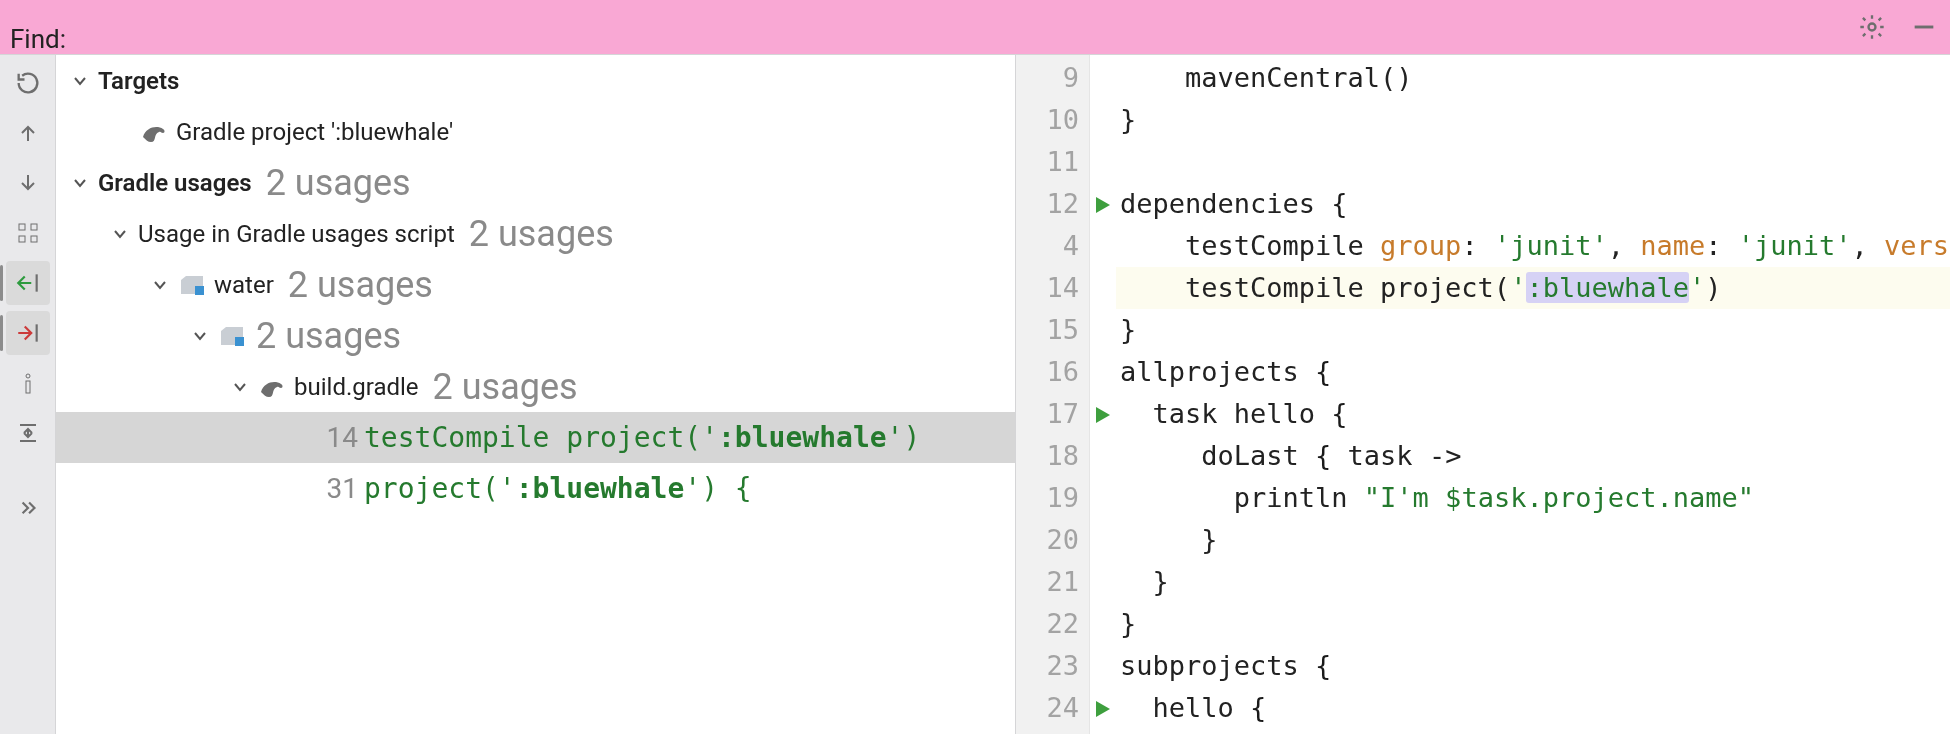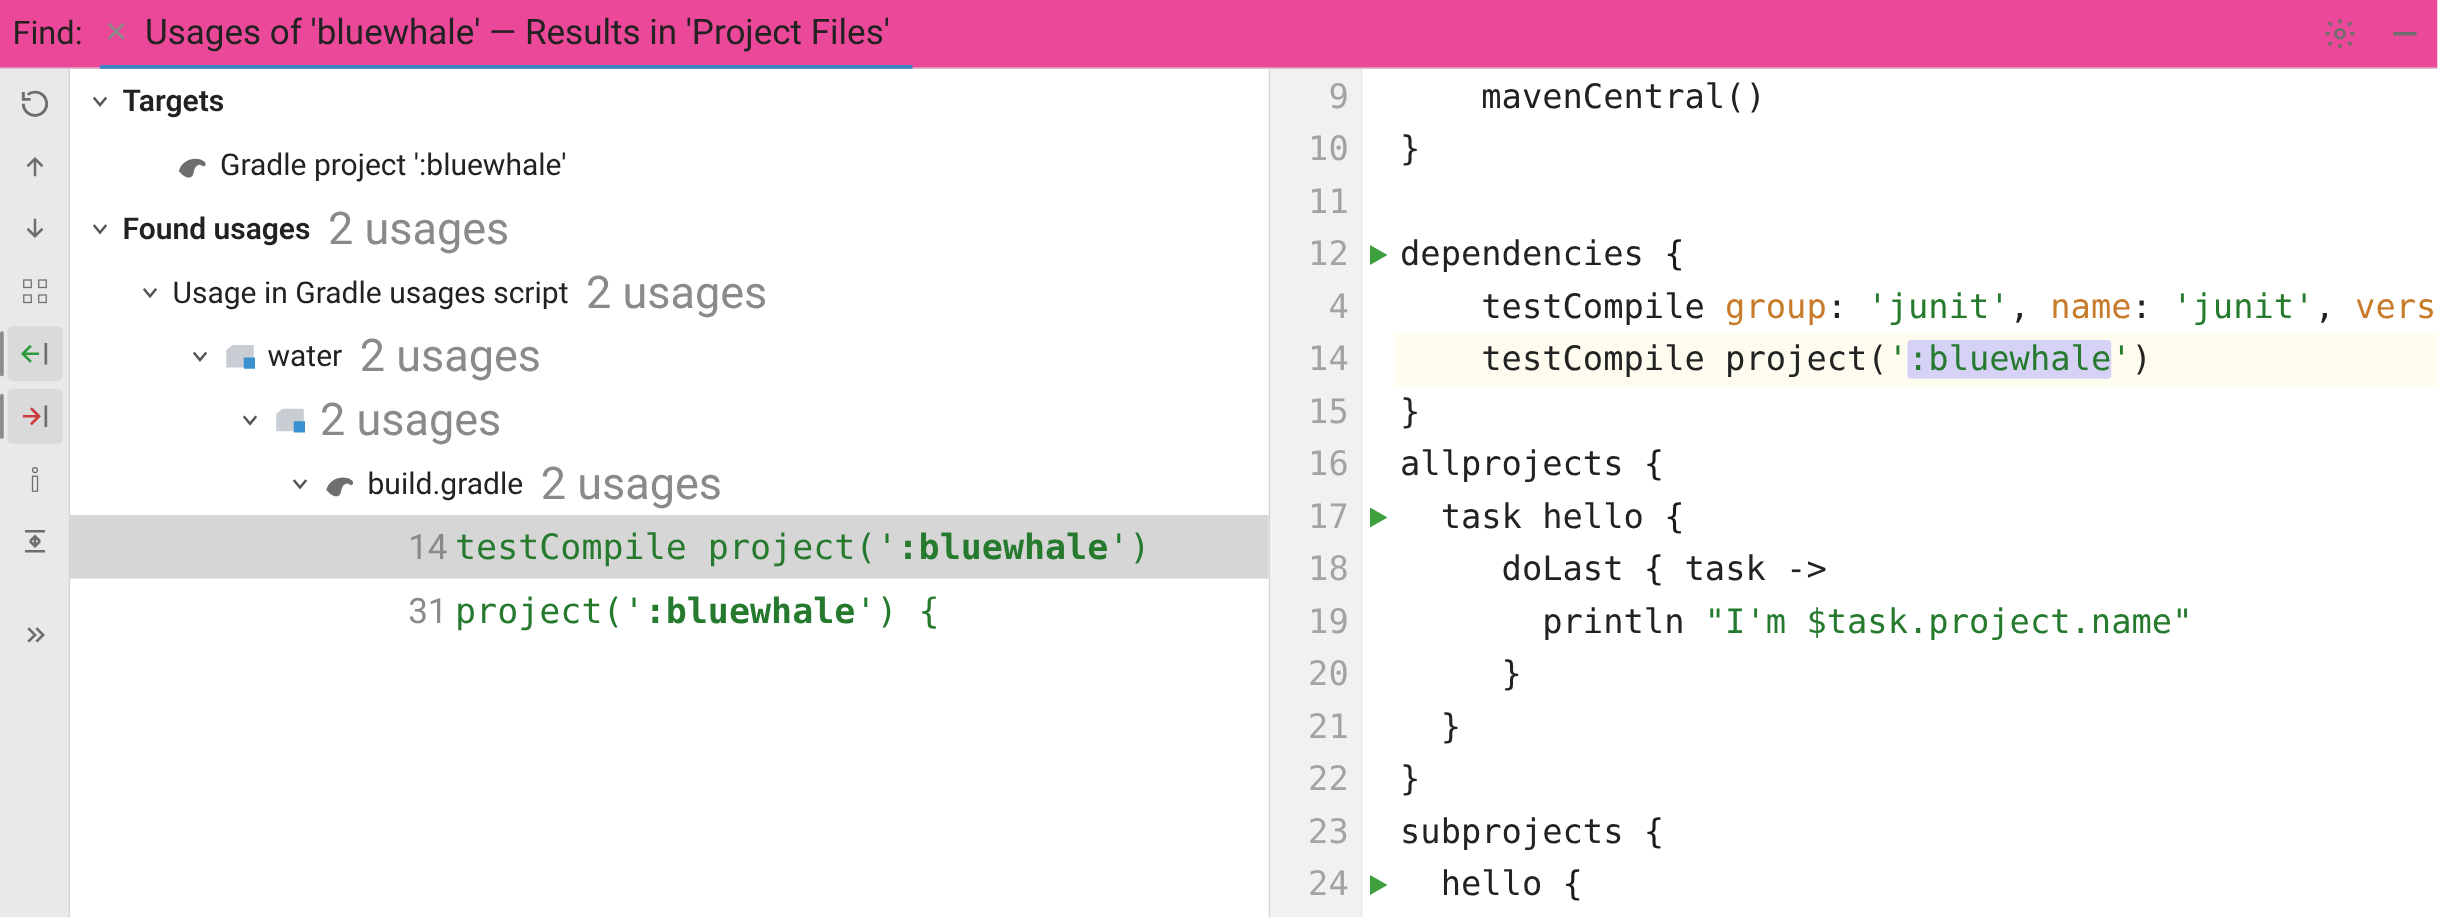--- a/index.html
+++ b/index.html
@@ -1,20 +1,20 @@
 <!DOCTYPE html>
 <html><head>
 <meta charset="utf-8">
 <style>
 * { margin:0; padding:0; box-sizing:border-box; }
 html,body { width:1950px; height:734px; font-family:-apple-system,BlinkMacSystemFont,"Segoe UI",Roboto,sans-serif; font-size:26px; color:#222; overflow:hidden; }
 .root { display:flex; flex-direction:column; width:1950px; height:734px; background:#fff; }
 
 
-.hdr { display:flex; align-items:center; height:55px; background:#ec4899; border-bottom:1px solid #d5d5d7; position:relative; }
+.hdr { display:flex; align-items:flex-end; height:55px; background:#f9a8d4; border-bottom:1px solid #d5d5d7; position:relative; }
 .hdr .find-label { padding:0 14px 0 10px; color:#222; font-size:26px; }
 .hdr .tab { display:flex; align-items:center; gap:14px; height:55px; padding:0 18px 0 4px; position:relative; }
 .hdr .tab.active { border-bottom:3px solid #3b7fc4; }
 .hdr .tab .close { color:#7a7a7a; font-size:24px; cursor:pointer; }
 .hdr .tab .title { color:#222; font-size:28px; }
 .hdr .spacer { flex:1; }
 .hdr .iconbtn { width:52px; height:55px; display:flex; align-items:center; justify-content:center; cursor:pointer; }
 .hdr .iconbtn svg { stroke:#6e6e6e; fill:none; }
 
 
@@ -57,28 +57,20 @@
 .str { color:#257a2e; }
 .sym { color:#1a1a1a; }
 .findhl { background:#d6d2f5; border-radius:3px; }
 </style>
 </head>
 <body>
 <div class="root">
 
 <div class="hdr">
   <div class="find-label">Find:</div>
-  <div class="tab active">
-    <span class="close">
-      <svg width="18" height="18" viewBox="0 0 18 18">
-            <path d="M3 3 L15 15 M15 3 L3 15" stroke="#8a8a8a" stroke-width="2"></path>
-          </svg>
-    </span>
-    <span class="title">Usages of 'bluewhale' — Results in 'Project Files'</span>
-  </div>
   <div class="spacer"></div>
   <div class="iconbtn">
     <svg width="28" height="28" viewBox="0 0 24 24">
           <circle cx="12" cy="12" r="3" stroke-width="2"></circle>
           <path d="M12 2v3M12 19v3M4.2 4.2l2.1 2.1M17.7 17.7l2.1 2.1M2 12h3M19 12h3M4.2 19.8l2.1-2.1M17.7 6.3l2.1-2.1" stroke-width="2"></path>
         </svg>
   </div>
   <div class="iconbtn">
     <svg width="28" height="28" viewBox="0 0 24 24">
           <path d="M4 12h16" stroke-width="2.5"></path>
@@ -165,21 +157,21 @@
       <span class="tlabel">Gradle project ':bluewhale'</span>
     </div>
 
     <div class="trow">
       <span class="ind" style="width:0px"></span>
       <span class="chev">
             <svg width="18" height="18" viewBox="0 0 18 18">
               <path d="M4 6l5 6 5-6" stroke-width="2"></path>
             </svg>
           </span>
-      <span class="tlabel tbold">Found usages</span>
+      <span class="tlabel tbold">Gradle usages</span>
       <span class="tcount">2 usages</span>
     </div>
 
     <div class="trow">
       <span class="ind" style="width:40px"></span>
       <span class="chev">
             <svg width="18" height="18" viewBox="0 0 18 18">
               <path d="M4 6l5 6 5-6" stroke-width="2"></path>
             </svg>
           </span>

